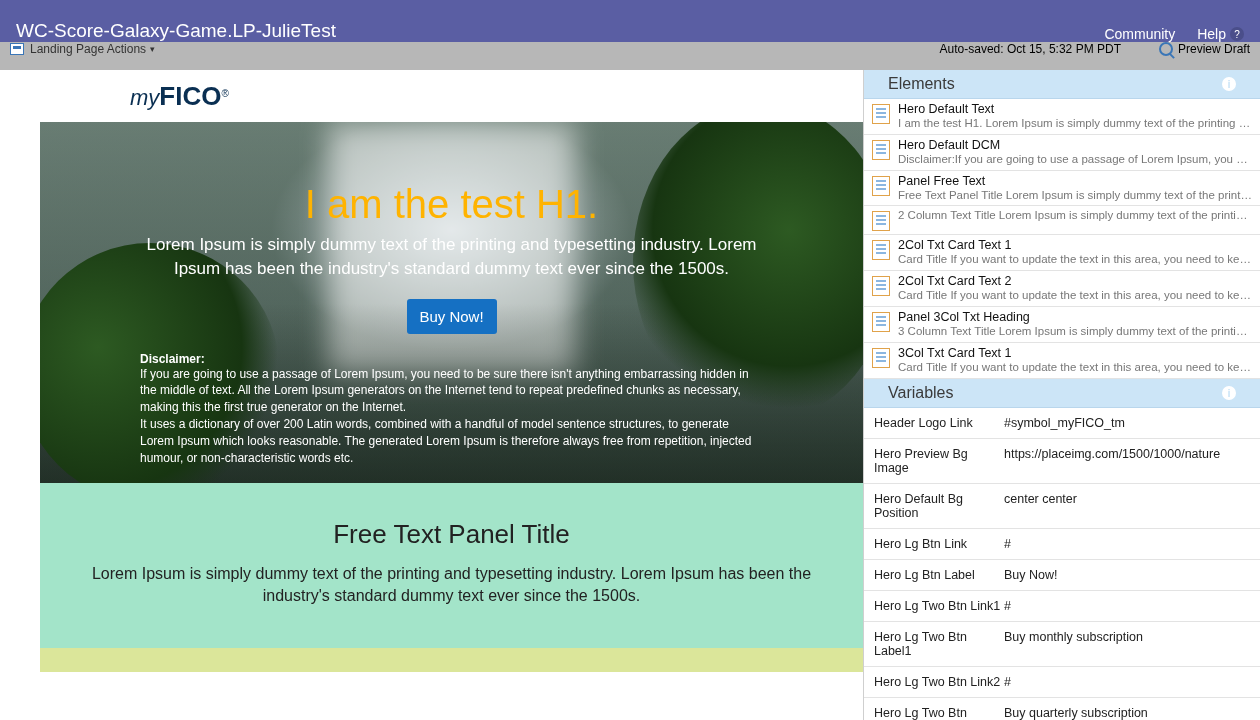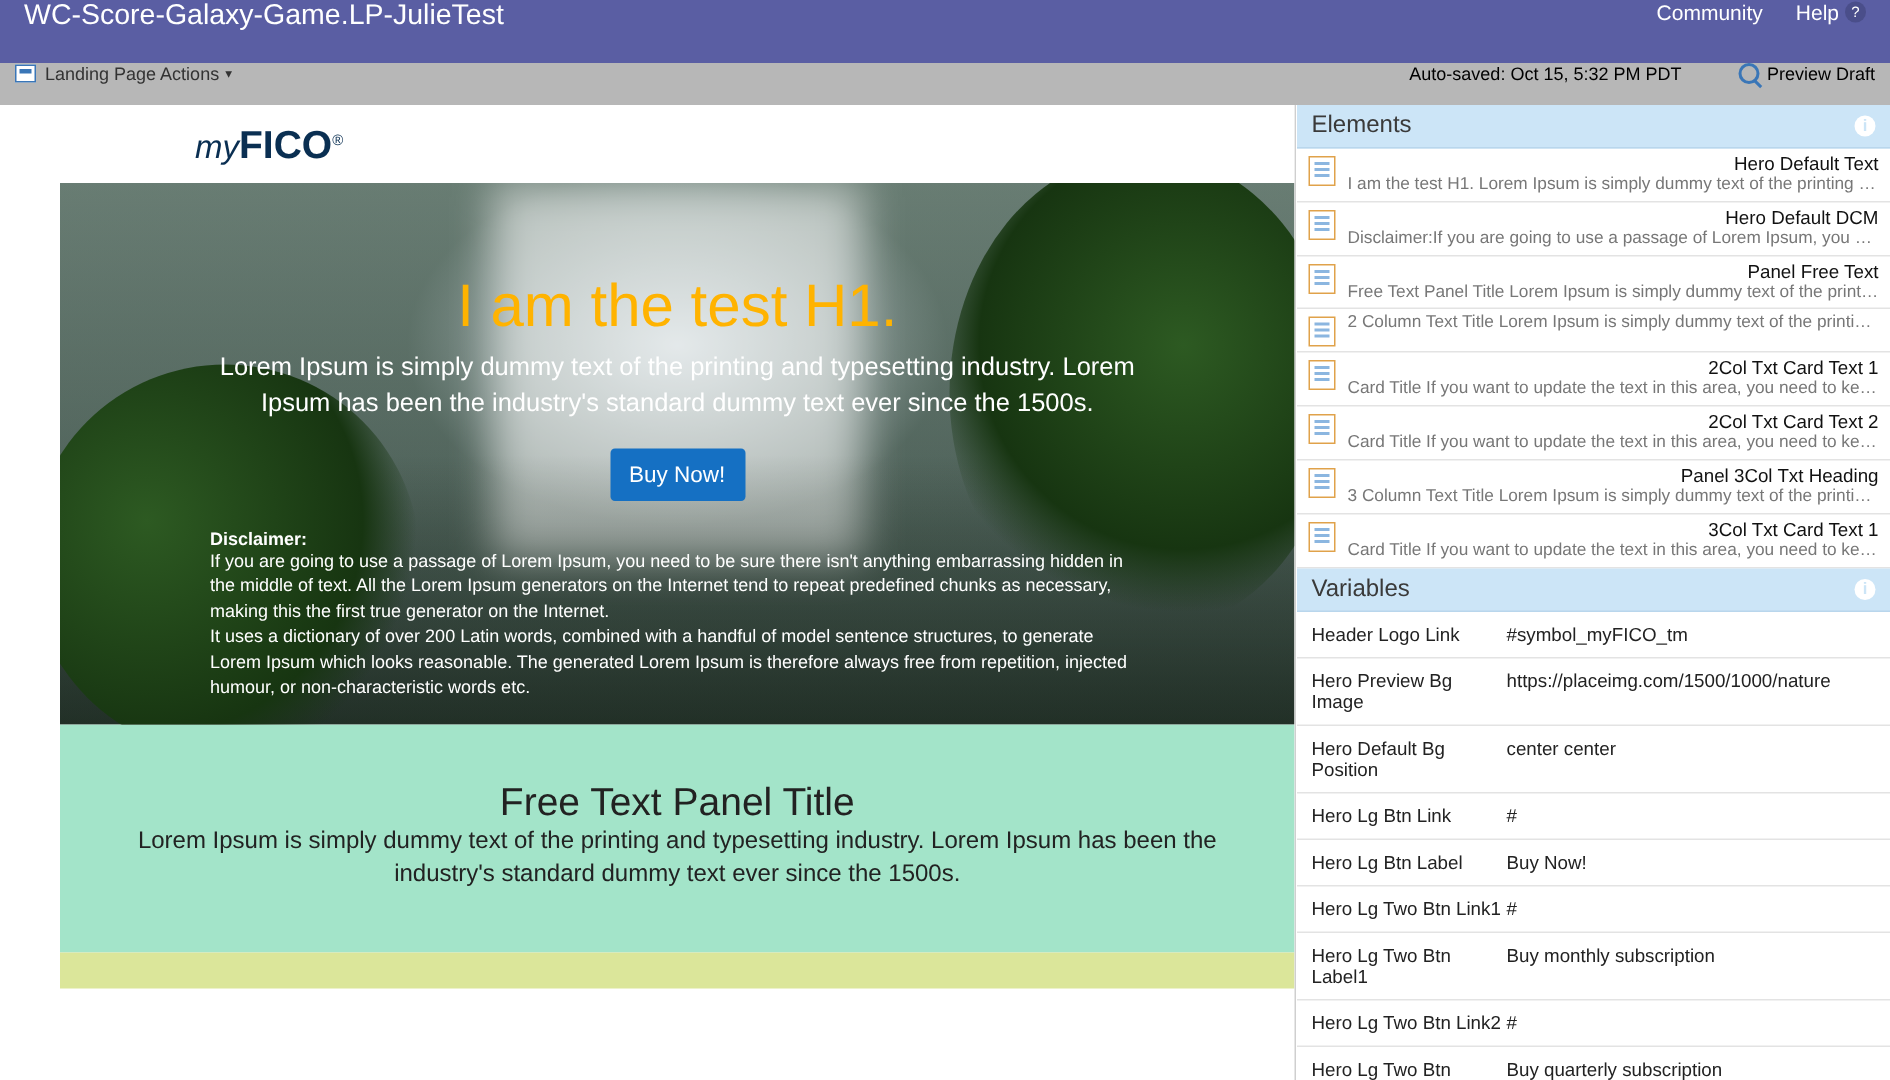--- a/index.html
+++ b/index.html
@@ -1,17 +1,17 @@
 <!DOCTYPE html>
 <html><head>
 <meta charset="utf-8">
 <style>
   * { box-sizing: border-box; margin: 0; padding: 0; }
   body { font-family: "Helvetica Neue", Arial, sans-serif; font-size: 13px; color: #333; background: #fff; width: 1260px; height: 720px; overflow: hidden; }
-  .header { background: #5a5ea3; height: 42px; display: flex; align-items: flex-start; padding: 0 16px; color: #fff; }
+  .header { background: #5a5ea3; height: 42px; display: flex; align-items: flex-end; padding: 0 16px; color: #fff; }
   .header-title { font-size: 19px; font-weight: 400; flex: 1; }
   .header-link { color: #fff; font-size: 14px; margin-left: 22px; cursor: pointer; display: flex; align-items: center; }
   .help-q { display:inline-flex; width:14px; height:14px; border-radius:50%; background:#4a4e8a; color:#fff; font-size:10px; align-items:center; justify-content:center; margin-left:4px;}
   .toolbar { background: #b7b7b7; height: 28px; display: flex; align-items: flex-start; padding: 0 10px; font-size: 12px; color: #333; }
   .toolbar-left { display:flex; align-items:center; cursor:pointer; }
   .pg-icon { width:14px; height:12px; background:#fff; border:1px solid #3a76b7; margin-right:6px; position:relative;}
   .pg-icon::after{content:""; position:absolute; top:2px; left:2px; right:2px; height:3px; background:#3a76b7;}
   .caret { margin-left:4px; font-size:9px; }
   .toolbar-spacer { flex:1; }
   .autosaved { color:#000; margin-right:18px; }
@@ -33,37 +33,37 @@
   .hero-bg::after{content:"";position:absolute;left:0;right:0;bottom:0;height:50%;background:linear-gradient(180deg, transparent, rgba(10,20,10,0.55));}
   .fern-l{position:absolute;left:-20px;bottom:-20px;width:260px;height:260px;background:radial-gradient(circle at 30% 40%, #2d5a22 0%, #173511 60%, transparent 75%);border-radius:50%;}
   .fern-r{position:absolute;right:-30px;top:-20px;width:260px;height:320px;background:radial-gradient(circle at 60% 40%, #2d5a22 0%, #173511 55%, transparent 72%);border-radius:50%;}
   .hero > *:not(.hero-bg):not(.fern-l):not(.fern-r){position:relative;z-index:2;}
   .hero h1 { color:#ffb300; font-size:40px; font-weight:400; text-align:center; margin-bottom:6px;}
   .hero-sub { text-align:center; font-size:17px; line-height:1.4; max-width:620px; margin:0 auto 18px auto; color:#fff;}
   .buy { display:block; width:90px; padding:9px 0; background:#1570c3; color:#fff; text-align:center; border-radius:3px; font-size:15px; margin:0 auto 18px auto; cursor:pointer;}
   .disc-h { font-weight:700; font-size:12px; color:#fff; }
   .disc { font-size:12px; line-height:1.4; color:#fff; max-width:660px;}
   .panel-free { background:#a3e4c9; padding: 36px 40px 40px 40px; text-align:center;}
-  .panel-free h2 { font-size:26px; font-weight:400; color:#222; margin-bottom:0;}
+  .panel-free h2 { font-size:26px; font-weight:400; color:#222; margin-bottom:13px;}
   .panel-free p { font-size:16px; color:#222; line-height:1.4;}
   .strip { height:24px; background:#dbe69a;}
   .footer { background:#1a1a1a; color:#bbb; height:40px; display:flex; align-items:center; padding:0 30px; font-size:12px;}
   .footer a { color:#4a8fd6; }
   .footer .copy{flex:0 0 auto;}
   .footer .rights{margin-left:6px;}
   .footer-spacer{flex:1;}
   .footer-link{color:#bbb; margin-left:18px; cursor:pointer;}
   .sidebar { width: 397px; background:#fff; border-left:1px solid #cfcfcf; overflow-y:auto; overflow-x:hidden;}
-  .section-head { background:#cce5f7; color:#3a3a3a; font-size:16px; padding:5px 10px; display:flex; align-items:center; border-bottom:1px solid #b9d6ec;}
+  .section-head { background:#cce5f7; color:#3a3a3a; font-size:16px; padding:5px 24px; display:flex; align-items:center; border-bottom:1px solid #b9d6ec;}
   .section-head .sh-title{flex:1;}
   .info-dot{width:14px;height:14px;border-radius:50%;background:#fff;color:#cce5f7;font-size:11px;font-weight:700;display:flex;align-items:center;justify-content:center;}
   .el-row { display:flex; padding:3px 8px; border-bottom:1px solid #e3e3e3; cursor:pointer;}
   .el-icon{width:18px;height:20px;border:1px solid #e0a24a;background:#fff;margin-right:8px;flex-shrink:0;margin-top:2px;position:relative;}
   .el-icon::before{content:"";position:absolute;left:3px;right:3px;top:3px;height:2px;background:#8bb6e0;box-shadow:0 4px 0 #8bb6e0,0 8px 0 #8bb6e0;}
-  .el-txt{flex:1;min-width:0;text-align:right;}
+  .el-txt{flex:1;min-width:0;}
   .el-title{font-size:12.5px;color:#111;line-height:1.2;}
   .el-desc{font-size:11.5px;color:#777;line-height:1.2;white-space:nowrap;overflow:hidden;text-overflow:ellipsis;}
   .var-row{display:flex;padding:8px 10px;border-bottom:1px solid #e3e3e3;font-size:12.5px;}
   .var-name{width:130px;color:#222;}
   .var-val{flex:1;color:#222;}
 </style>
 </head>
 <body>
 
 <div class="header">

